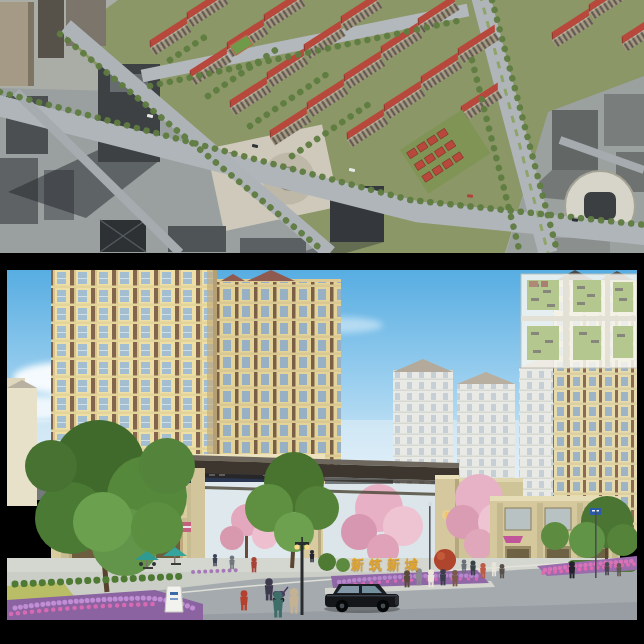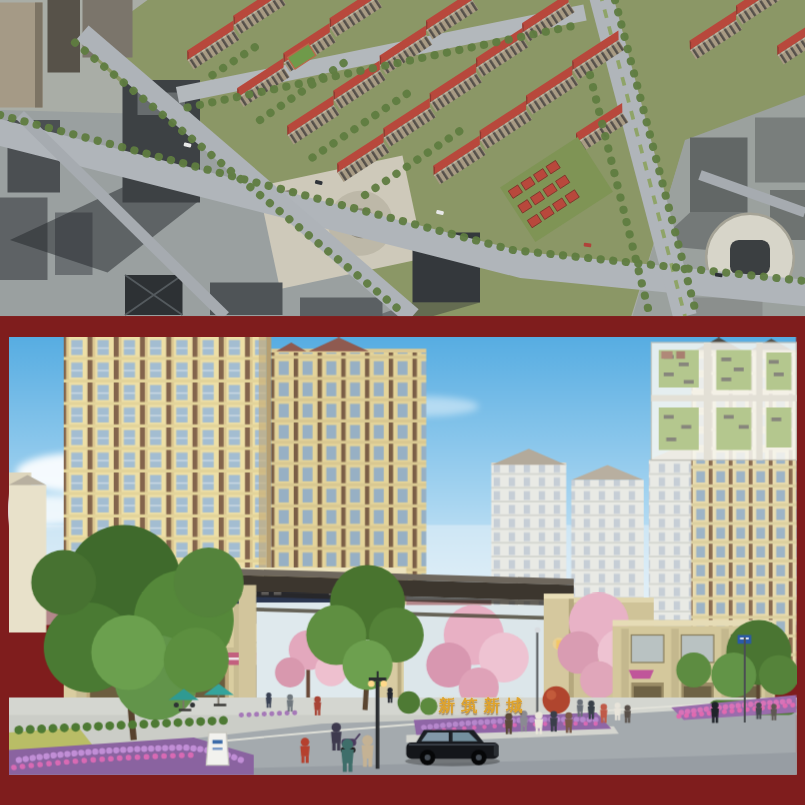--- a/index.html
+++ b/index.html
@@ -1,16 +1,16 @@
 <!DOCTYPE html>
 <html style="--sign-gold: #dfa32d; --sky-top: #57ade2; --sky-horizon: #dceef8; --roof-red: #b8483c; --facade-cream: #eddfa6; --canopy-dark: #3c362e; --flower-purple: #9468a8; --flower-magenta: #d86ab4;"><head>
 <meta charset="utf-8">
 <style>
   html,body{margin:0;padding:0;background:#ffffff;}
-  .page{position:relative;width:644px;height:644px;background:#7f1d1d;overflow:hidden;}
+  .page{position:relative;width:644px;height:644px;background:#000000;overflow:hidden;}
   figure{margin:0;padding:0;}
   .aerial{position:absolute;left:0;top:0;width:644px;height:253px;overflow:hidden;}
   .street{position:absolute;left:7px;top:270px;width:630px;height:350px;overflow:hidden;}
   .aerial svg,.street svg{display:block;width:100%;height:100%;filter:blur(0.35px);}
   .sign{
     position:absolute;left:344px;top:286px;z-index:5;
     font-family:"DejaVu Sans",sans-serif;font-weight:bold;font-size:13px;
     letter-spacing:5px;color:var(--sign-gold,#dfa32d);white-space:nowrap;
     text-shadow:0 1px 1px rgba(90,50,0,.45), 0 0 3px rgba(255,210,90,.35);
   }

